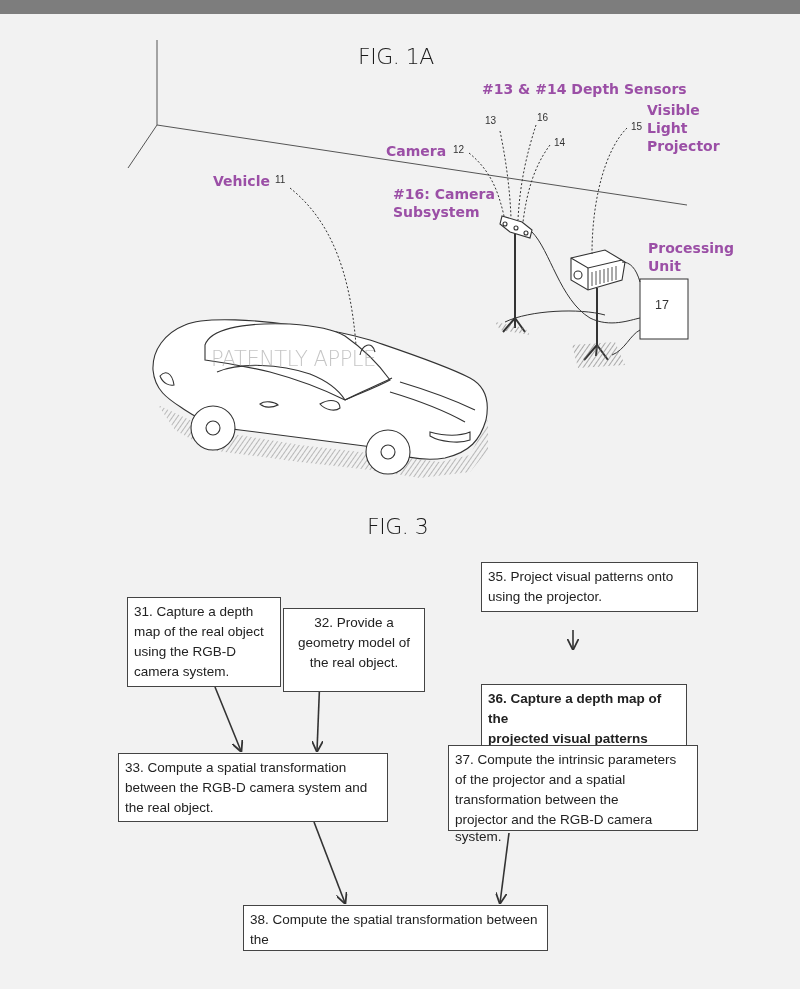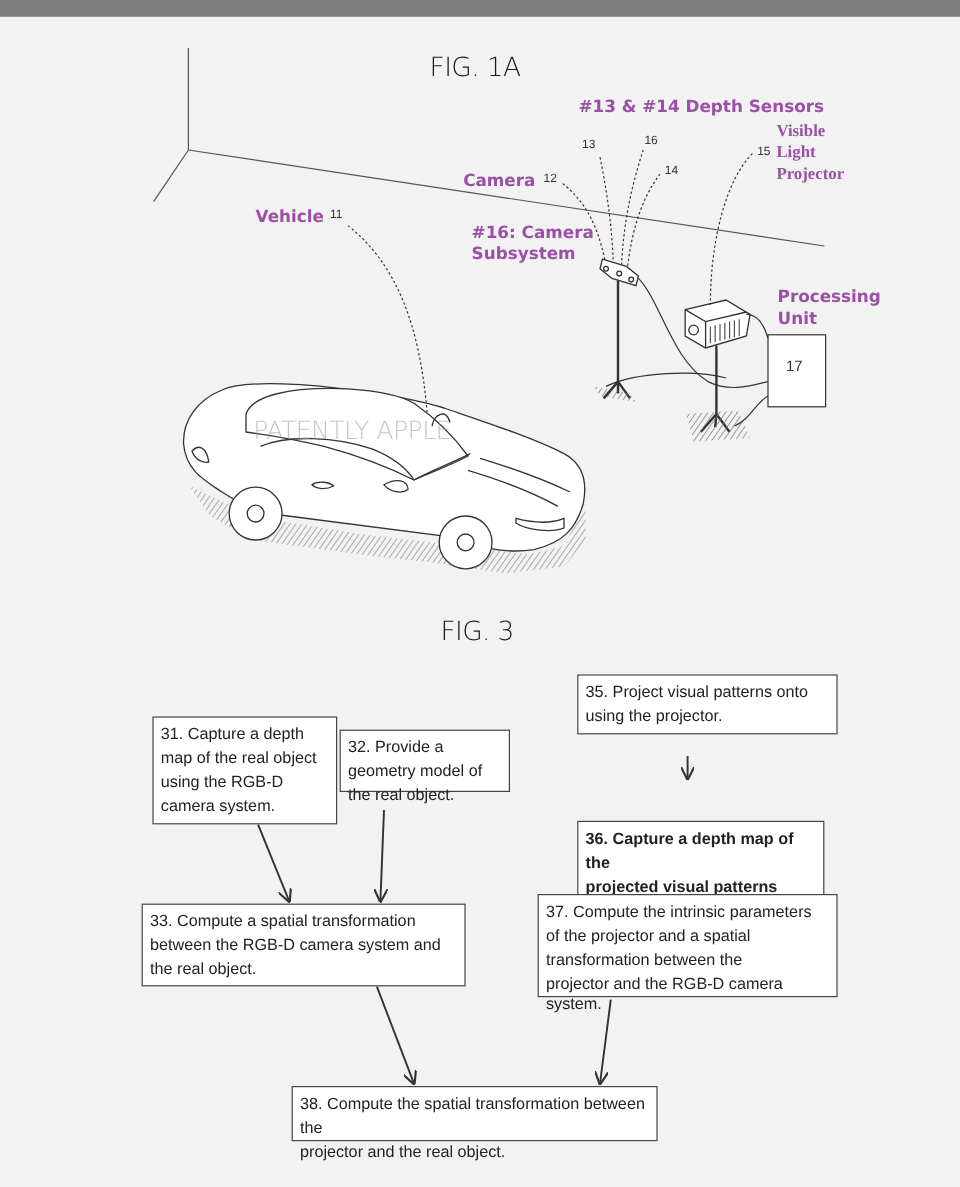--- a/index.html
+++ b/index.html
@@ -122,21 +122,21 @@
     <path d="M469,153 C490,170 498,190 504,216"></path>
     <path d="M500,131 C506,160 510,190 511,218"></path>
     <path d="M536,125 C528,150 520,180 518,220"></path>
     <path d="M550,145 C535,165 527,190 523,222"></path>
     <path d="M627,128 C605,150 592,200 592,254"></path>
   </g>
 </svg>
 
 <div class="plabel" style="left:482px; top:80px;">#13 &amp; #14 Depth Sensors</div>
 
-<div class="plabel" style="left:647px; top:101px;font-family:Liberation Serif, serif;">
+<div class="plabel" style="left:647px; top:101px;">
   <span style="display:block">Visible</span>
   <span style="display:block">Light</span>
   <span style="display:block">Projector</span>
 </div>
 
 <div class="plabel" style="left:386px; top:142px;">Camera</div>
 
 <div class="plabel" style="left:393px; top:185px;">
   <span style="display:block">#16: Camera</span>
   <span style="display:block">Subsystem</span>
@@ -172,21 +172,21 @@
   </g>
 </svg>
 
 <div class="box" style="left:96px; top:597px; width:154px; height:90px;margin-left:31px;">
   <span>31. Capture a depth</span>
   <span>map of the real object</span>
   <span>using the RGB-D</span>
   <span>camera system.</span>
 </div>
 
-<div class="box" style="left:283px; top:608px; width:142px; height:52px;">
+<div class="box" style="left:283px; top:608px; width:142px; height:84px;text-align:center;">
   <span>32. Provide a</span>
   <span>geometry model of</span>
   <span>the real object.</span>
 </div>
 
 <div class="box" style="left:118px; top:753px; width:270px; height:69px;">
   <span>33. Compute a spatial transformation</span>
   <span>between the RGB-D camera system and</span>
   <span>the real object.</span>
 </div>
@@ -205,14 +205,13 @@
 <div class="box" style="left:448px; top:745px; width:250px; height:86px;">
   <span>37. Compute the intrinsic parameters</span>
   <span>of the projector and a spatial</span>
   <span>transformation between the</span>
   <span>projector and the RGB-D camera</span>
 </div>
 <div class="overflow-word" style="left:455px; top:829px;">system.</div>
 
 <div class="box" style="left:243px; top:905px; width:305px; height:46px;">
   <span>38. Compute the spatial transformation between the</span>
-  <span>projector and the real object.</span>
 </div>
 
 </body></html>

